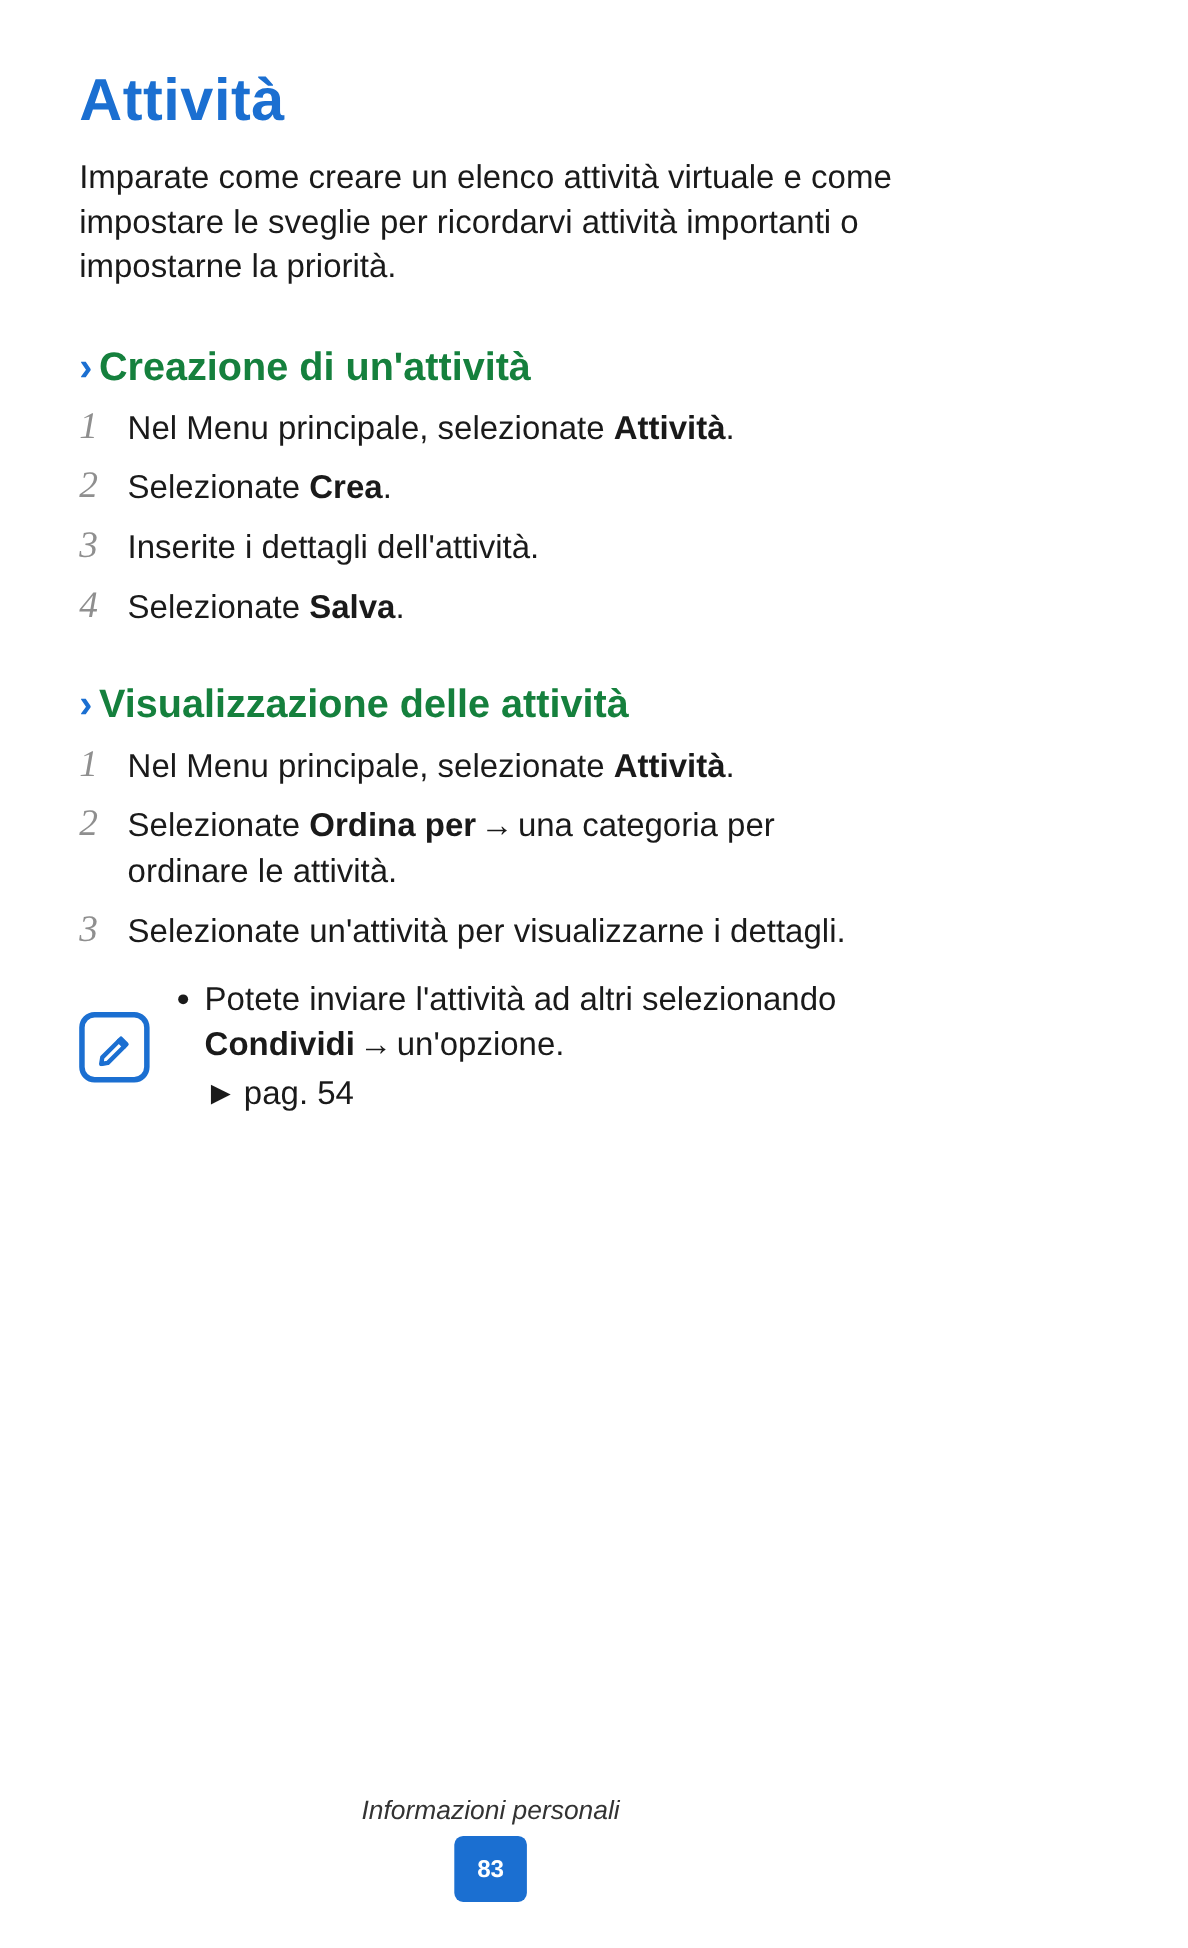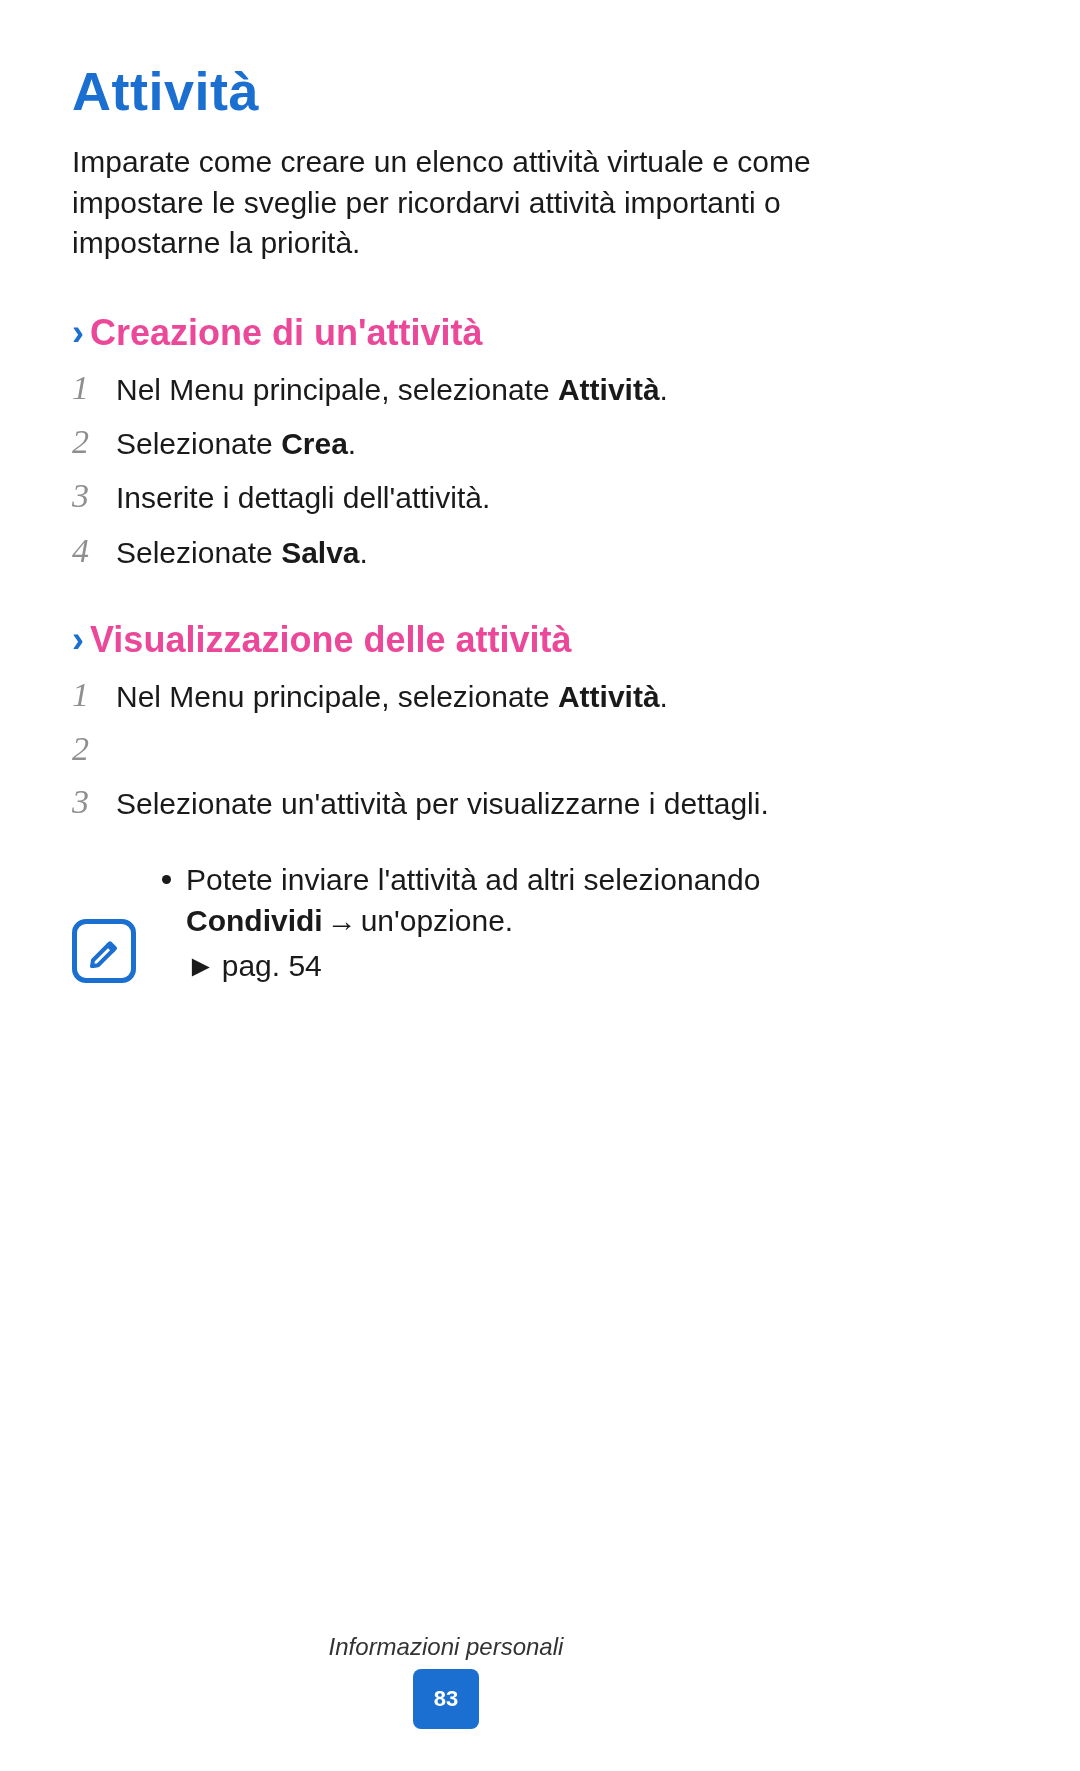--- a/index.html
+++ b/index.html
@@ -40,21 +40,21 @@
   .sub .chev {
     color: #1b6fd1;
     font-size: 36px;
     font-weight: 800;
     margin-right: 6px;
     line-height: 1;
   }
   .sub .subtext {
     font-size: 36px;
     font-weight: 700;
-    color: #ec4899;
+    color: #15803d;
   }
   .steps {
     margin: 0 0 46px 0;
   }
   .step {
     display: flex;
     align-items: flex-start;
     margin: 0 0 12px 0;
   }
   .step-num {
@@ -73,22 +73,22 @@
     padding-top: 1px;
   }
   .step-body .b { font-weight: 700; }
   .step-body .sub-p {
     margin-top: 6px;
   }
   .arrow { display: inline-block; padding: 0 4px; }
 
   .notebox {
     display: flex;
-    align-items: flex-end;
-    margin-top: 34px;
+    align-items: center;
+    margin-top: 20px;
   }
   .note-icon {
     flex: 0 0 64px;
     width: 64px;
     height: 64px;
     border: 5px solid #1b6fd1;
     border-radius: 14px;
     box-sizing: border-box;
     position: relative;
     margin-right: 22px;
@@ -199,20 +199,23 @@
 
   <div class="steps" style="margin-bottom:10px">
     <div class="step">
       <div class="step-num">1</div>
       <div class="step-body">
         <span>Nel Menu principale, selezionate </span><span class="b">Attività</span><span>.</span>
       </div>
     </div>
     <div class="step">
       <div class="step-num">2</div>
+      <div class="step-body">
+        <span>Selezionate </span><span class="b">Ordina per</span><span class="arrow"> → </span><span>una categoria per ordinare le attività.</span>
+      </div>
     </div>
     <div class="step">
       <div class="step-num">3</div>
       <div class="step-body">
         <div>Selezionate un'attività per visualizzarne i dettagli.</div>
       </div>
     </div>
   </div>
 
   <div class="notebox">

